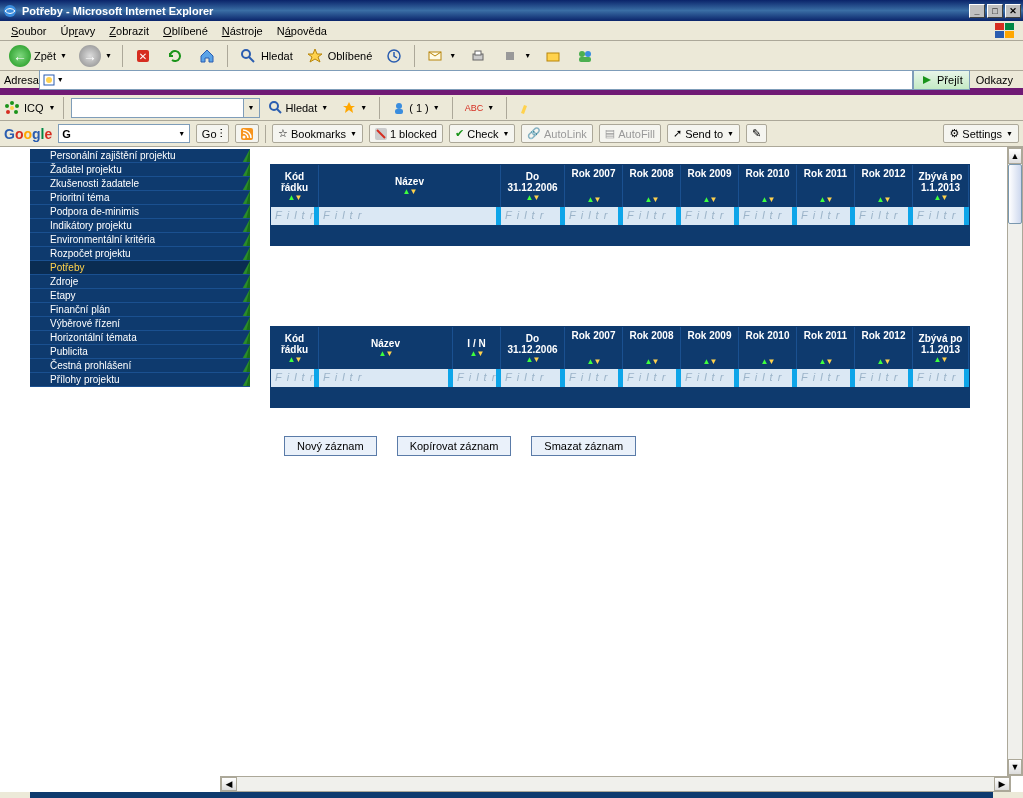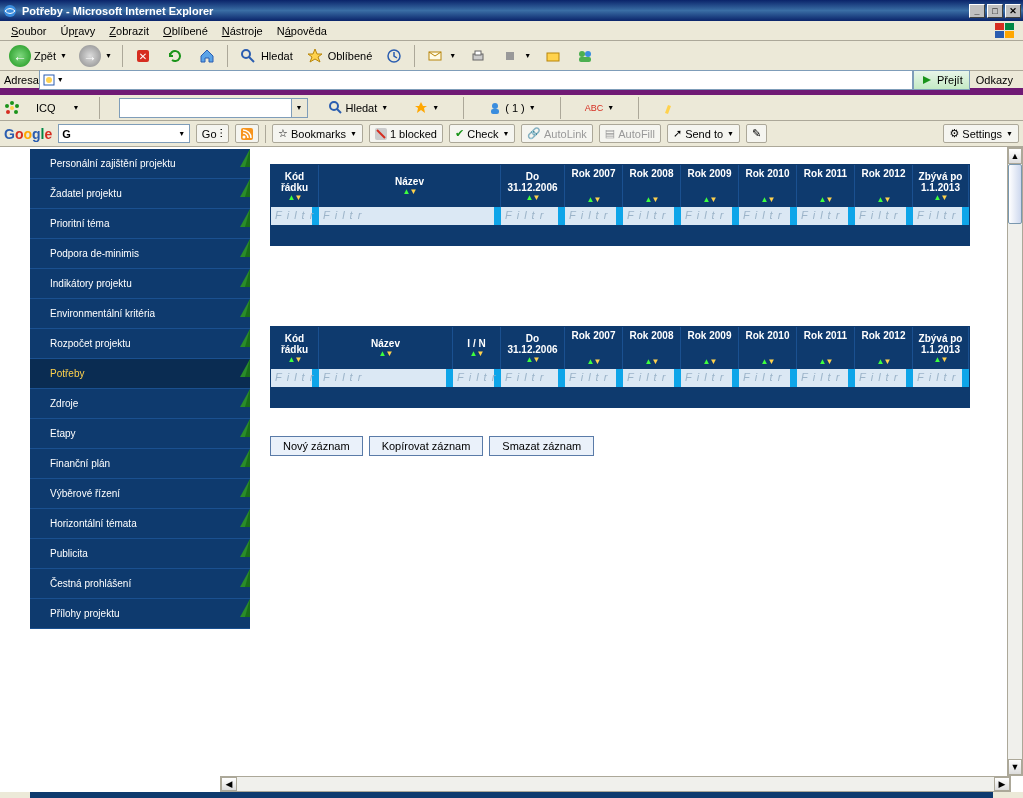--- a/index.html
+++ b/index.html
@@ -24,55 +24,55 @@
 .circ.grey { background: radial-gradient(#ddd, #888); }
 .sq-btn { width: 20px; height: 20px; display: inline-flex; align-items: center; justify-content: center; }
 .dd-arrow { font-size: 7px; color: #000; margin-left: 1px; }
 
 .addrbar { height: 24px; background: #ece9d8; display: flex; align-items: center; padding: 0 4px; border-bottom: 7px solid #701a75; }
 .addrbar label { font-size: 11px; }
 .addrbar .url-wrap { flex: 1; display: flex; align-items: center; background: white; border: 1px solid #7f9db9; height: 20px; padding: 0 2px; }
 .addrbar .url-wrap input { flex: 1; border: none; outline: none; font-size: 11px; padding: 0 2px; }
 .go-btn { height: 20px; padding: 0 6px; background: linear-gradient(#e8f5e9,#c4eac4); border: 1px solid #7f9db9; display: flex; align-items: center; gap: 3px; cursor: pointer; }
 
-.icqbar { height: 26px; background: #ece9d8; display: flex; align-items: center; padding: 0 4px; border-bottom: 1px solid #aca899; gap: 16px; }
+.icqbar { height: 26px; background: #ece9d8; display: flex; align-items: center; padding: 0 4px; border-bottom: 1px solid #aca899; gap: 4px; }
 .icqbar .combo { height: 20px; background: white; border: 1px solid #7f9db9; display: flex; align-items: center; }
 .icqbar .combo input { border: none; outline: none; width: 170px; padding: 0 3px; font-size: 11px; }
 .icqbar .combo .dd-arrow { width: 16px; text-align: center; background: #ece9d8; border-left: 1px solid #7f9db9; height: 100%; display: flex; align-items: center; justify-content: center; }
 
 .gbar { height: 26px; background: #ece9d8; display: flex; align-items: center; padding: 0 4px; border-bottom: 1px solid #aca899; gap: 6px; }
 .gbar .logo { font-weight: bold; font-size: 14px; }
 .gbar .logo .b { color:#2a5db0 } .gbar .logo .r{color:#d62d20} .gbar .logo .y{color:#ffa700} .gbar .logo .g{color:#008744}
 .gbar .combo { height: 19px; background: white; border: 1px solid #7f9db9; display: flex; align-items: center; }
 .gbar .combo input { border: none; outline: none; width: 100px; padding: 0 3px; font-size: 11px; }
 .gbar .tbtn { height: 19px; padding: 0 5px; border: 1px solid #aca899; border-radius: 2px; display: flex; align-items: center; gap: 3px; cursor: pointer; font-size: 11px; background: #f5f5f0; }
 .gbar .tsep { width: 1px; height: 18px; background: #aca899; }
 .gbar .spacer { flex: 1; }
 
 .content { height: 645px; background: white; display: flex; position: relative; overflow: hidden; }
 
 .sidebar { width: 220px; margin-left: 30px; padding-top: 2px; }
-.side-item { position: relative; height: 30px; background: #0e3a6e; color: white; font-size: 10px; display: flex; align-items: center; padding-left: 20px; cursor: pointer; border-bottom: 1px solid #1a5090; overflow: hidden; }
+.side-item { position: relative; height: 14px; background: #0e3a6e; color: white; font-size: 10px; display: flex; align-items: center; padding-left: 20px; cursor: pointer; border-bottom: 1px solid #1a5090; overflow: hidden; }
 .side-item.active { color: #ffd24d; background: #0a2c52; }
 .side-item .tri { position: absolute; right: 0; top: 0; width: 0; height: 0; border-style: solid; border-width: 0 0 18px 10px; border-color: transparent transparent #2a8c2a transparent; }
 .side-item .tri2 { position: absolute; right: 0; top: 0; width: 0; height: 0; border-style: solid; border-width: 0 0 18px 5px; border-color: transparent transparent #1a6e1a transparent; }
 
 .main { flex: 1; padding-left: 20px; padding-top: 17px; overflow: hidden; }
 .grid { border: 1px solid #0e3a6e; width: 700px; margin-bottom: 28px; }
 .grid-head { background: #0e3a6e; color: white; display: flex; font-size: 10px; font-weight: bold; }
 .grid-head .gh { padding: 3px 4px; text-align: center; border-right: 1px solid #1a5090; display: flex; flex-direction: column; align-items: center; justify-content: center; }
 .grid-head .sort { font-size: 8px; letter-spacing: -1px; }
 .grid-head .sort .up { color: #3eff3e; }
 .grid-head .sort .dn { color: #ffd24d; }
 .grid-filter { display: flex; background: #dbe8f4; }
-.grid-filter .gf { border-right: 7px solid #0ea5e9; padding: 2px 4px; font-style: italic; color: #9cb4c9; font-size: 11px; letter-spacing: 5px; height: 18px; }
+.grid-filter .gf { border-right: 5px solid #0ea5e9; padding: 2px 4px; font-style: italic; color: #9cb4c9; font-size: 11px; letter-spacing: 5px; height: 18px; }
 .grid-body { height: 20px; background: #0e3a6e; }
 
 .btns { display: flex; gap: 6px; margin-top: 10px; }
-.btn { padding: 3px 12px; background: #eaf1fa; border: 1px solid #5a7ba8; font-size: 11px; cursor: pointer; }
+.btn { padding: 3px 12px; background: #eaf1fa; border: 1px solid #5a7ba8; font-size: 11px; cursor: pointer; margin-left: 14px; }
 
 .hscroll { position: absolute; bottom: 0; left: 220px; right: 12px; height: 16px; background: #ece9d8; border: 1px solid #aca899; display: flex; }
 .hscroll .arr { width: 16px; background: linear-gradient(#fff,#ddd); border: 1px solid #aca899; display: flex; align-items: center; justify-content: center; font-size: 9px; cursor: pointer; }
 .hscroll .track { flex: 1; background: #f0f0ec; }
 .vscroll { position: absolute; top: 0; bottom: 16px; right: 0; width: 16px; background: #ece9d8; border: 1px solid #aca899; display: flex; flex-direction: column; }
 .vscroll .arr { height: 16px; background: linear-gradient(#fff,#ddd); border: 1px solid #aca899; display: flex; align-items: center; justify-content: center; font-size: 9px; cursor: pointer; }
 .vscroll .track { flex: 1; background: #f0f0ec; position: relative; }
 .vscroll .thumb { position: absolute; top: 0; left: 0; right: 0; height: 60px; background: linear-gradient(90deg,#fff,#cdd8ee); border: 1px solid #7a98af; border-radius: 2px; }
 
 .bottom-border { height: 6px; background: #0e3a6e; margin: 0 30px; }
@@ -363,20 +363,21 @@
       <span>Settings</span>
       <span class="dd-arrow">▼</span>
     </div>
 </div>
 
 <div class="content">
 
   <div class="sidebar" id="sidebar">
       <div class="side-item">Personální zajištění projektu<span class="tri"></span><span class="tri2"></span></div>
       <div class="side-item">Žadatel projektu<span class="tri"></span><span class="tri2"></span></div>
+      <div class="side-item">Zkušenosti žadatele<span class="tri"></span><span class="tri2"></span></div>
       <div class="side-item">Prioritní téma<span class="tri"></span><span class="tri2"></span></div>
       <div class="side-item">Podpora de-minimis<span class="tri"></span><span class="tri2"></span></div>
       <div class="side-item">Indikátory projektu<span class="tri"></span><span class="tri2"></span></div>
       <div class="side-item">Environmentální kritéria<span class="tri"></span><span class="tri2"></span></div>
       <div class="side-item">Rozpočet projektu<span class="tri"></span><span class="tri2"></span></div>
       <div class="side-item active">Potřeby<span class="tri"></span><span class="tri2"></span></div>
       <div class="side-item">Zdroje<span class="tri"></span><span class="tri2"></span></div>
       <div class="side-item">Etapy<span class="tri"></span><span class="tri2"></span></div>
       <div class="side-item">Finanční plán<span class="tri"></span><span class="tri2"></span></div>
       <div class="side-item">Výběrové řízení<span class="tri"></span><span class="tri2"></span></div>

